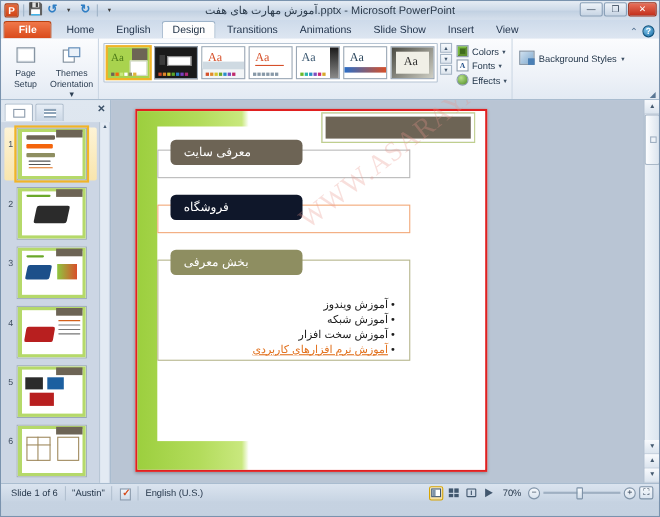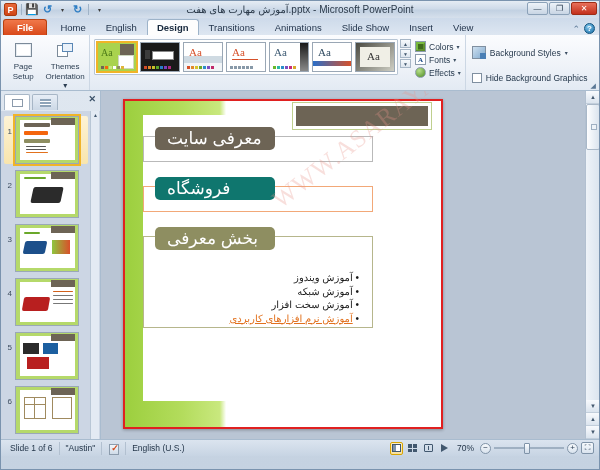--- a/index.html
+++ b/index.html
@@ -63,21 +63,21 @@
     font-size:9.5px; color:#1e3048; padding:2px 9px 3px 9px; height:16px;
     display:flex; align-items:center; border:1px solid transparent;
     border-bottom:none; border-radius:3px 3px 0 0; white-space:nowrap;
   }
   .tab.file {
     background: linear-gradient(180deg,#f0784a,#d9491a);
     color:#fff; font-weight:bold; border-color:#b8400f;
     margin-right:3px; padding:2px 13px 3px 13px;
   }
   .tab.active {
-    background:#fdfdfd; border-color:#9db3c9; color:#16283d;font-weight:bold;
+    background:#fdfdfd; border-color:#9db3c9; color:#16283d;
   }
   .helpbtns { position:absolute; right:4px; bottom:1px; display:flex; gap:4px; align-items:center;}
   .h-ico { font-size:9px; color:#5a7795; }
   .h-ico.q {
     width:11px;height:11px;border-radius:50%;
     background:radial-gradient(circle at 35% 30%,#7fc4ea,#1b6fa8);
     color:#fff;font-size:8px;font-weight:bold;display:flex;align-items:center;justify-content:center;
     border:1px solid #11547f;
   }
 
@@ -205,21 +205,21 @@
     position:absolute; left:45%; top:28%; font-family:"Liberation Serif",serif;
     font-size:25px; color:rgba(232,150,140,.30); letter-spacing:1px;
     transform:rotate(-38deg); transform-origin:left top; white-space:nowrap;
     pointer-events:none;
   }
   .cbox { position:absolute; }
   .cbox .outline { position:absolute; left:0; top:9px; width:100%; height:26px; background:#fff; }
   .cbox .tag {
     position:absolute; left:12px; top:0; height:23px; min-width:120px;
     border-radius:5px; display:flex; align-items:center; justify-content:flex-end;
-    padding:0 12px; color:#fff; font-size:17px; direction:rtl; white-space:nowrap;
+    padding:0 12px; color:#fff; font-size:11px; direction:rtl; white-space:nowrap;
   }
   .bullets {
     position:absolute; direction:rtl; text-align:right;
     font-size:10px; color:#1a1a1a; line-height:13.5px;
   }
   .bullets div { white-space:nowrap; }
   .bullets .link { color:#e2711d; text-decoration:underline; }
 
   
   .vscroll {
@@ -437,24 +437,20 @@
       </div>
     </div>
 
     <div class="rgroup" style="width:158px">
       <div class="rg-body" style="flex-direction:column;gap:8px;padding-top:6px">
         <div class="bgbtnrow">
           <span class="bg-ico"></span>
           <span>Background Styles</span>
           <span class="mini-caret">▾</span>
         </div>
-        <div class="bgbtnrow">
-          <span class="chk"></span>
-          <span>Hide Background Graphics</span>
-        </div>
       </div>
       <div class="dlg-launch">◢</div>
     </div>
   </div>
 
   <div class="main">
 
     <div class="pane">
       <div class="pane-head">
         <div class="pane-tab active">
@@ -558,21 +554,21 @@
 
         <div class="cbox" style="left:18px;top:26px;width:230px;height:38px">
           <div class="outline" style="border:1px solid #b9b9b9"></div>
           <div class="tag" style="background:#6d6455">
             <span>معرفی سایت</span>
           </div>
         </div>
 
         <div class="cbox" style="left:18px;top:76px;width:230px;height:38px">
           <div class="outline" style="border:1px solid #f2a878"></div>
-          <div class="tag" style="background:#0f766e">
+          <div class="tag" style="background:#0f172a">
             <span>فروشگاه</span>
           </div>
         </div>
 
         <div class="cbox" style="left:18px;top:126px;width:230px;height:38px">
           <div class="outline" style="border:1px solid #b6b68c;height:92px"></div>
           <div class="tag" style="background:#8e8e61">
             <span>بخش معرفی</span>
           </div>
         </div>

